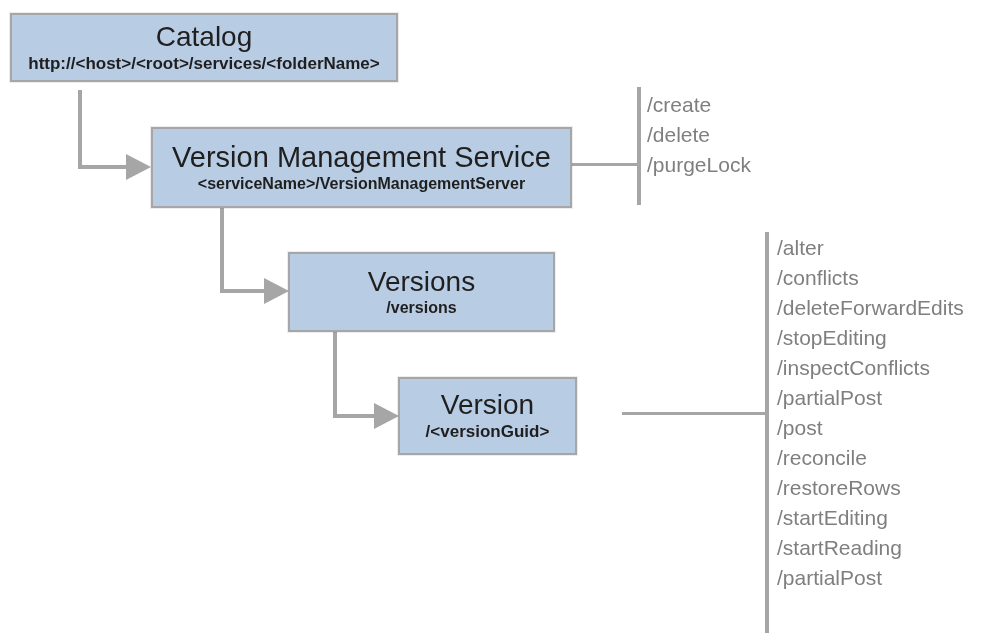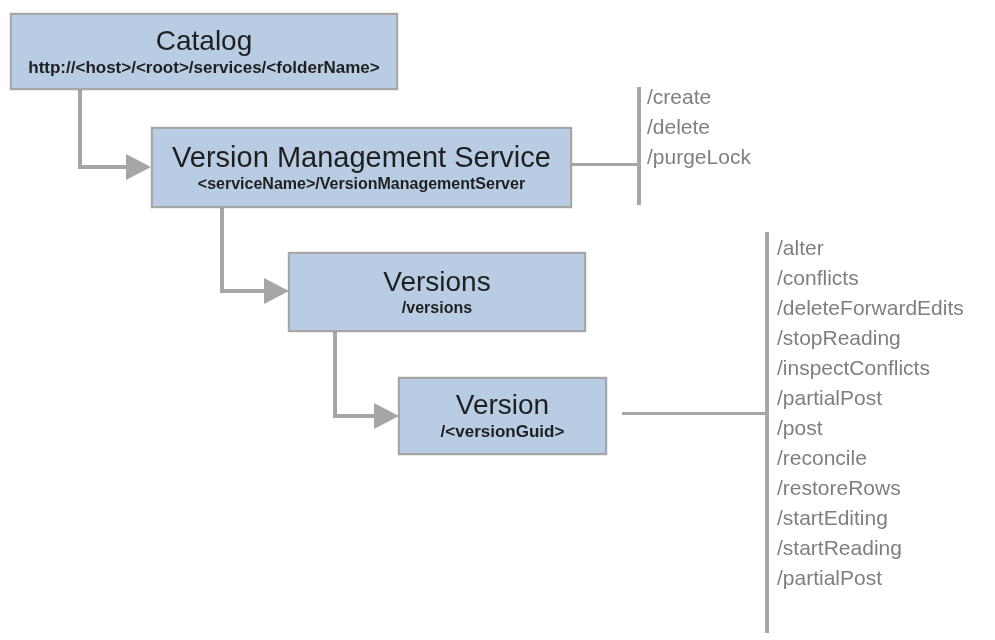--- a/index.html
+++ b/index.html
@@ -37,26 +37,26 @@
     font-size:28px;
     line-height:1.05;
     letter-spacing:0px;
   }
   .node-subtitle{
     color:var(--title-text);
     font-weight:bold;
     font-size:16px;
     line-height:1.15;
   }
-  #node-catalog{left:10px;top:13px;width:388px;height:77px;}
+  #node-catalog{left:10px;top:13px;width:388px;height:69px;}
   #node-catalog .node-subtitle{font-size:17px;}
   #node-vms{left:151px;top:127px;width:421px;height:81px;align-items:center;}
   #node-vms .node-title{font-size:29px;}
-  #node-versions{left:288px;top:252px;width:298px;height:80px;}
-  #node-version{left:398px;top:377px;width:209px;height:78px;}
+  #node-versions{left:288px;top:252px;width:267px;height:80px;}
+  #node-version{left:398px;top:377px;width:179px;height:78px;}
   #node-version .node-subtitle{font-size:17px;}
   
   .seg{position:absolute;background:var(--connector);}
   #c1-v{left:78px;top:90px;width:4px;height:79px;}
   #c1-h{left:78px;top:165px;width:50px;height:4px;}
   #c2-v{left:220px;top:206px;width:4px;height:87px;}
   #c2-h{left:220px;top:289px;width:46px;height:4px;}
   #c3-v{left:333px;top:330px;width:4px;height:88px;}
   #c3-h{left:333px;top:414px;width:44px;height:4px;}
   .arrow{
@@ -76,21 +76,21 @@
   #b2-v{left:765px;top:232px;width:4px;height:401px;}
   
   .ops{
     position:absolute;
     list-style:none;
     color:var(--ops-text);
     font-size:21px;
     line-height:30px;
     white-space:nowrap;
   }
-  #ops-vms{left:647px;top:82px;}
+  #ops-vms{left:647px;top:90px;}
   #ops-version{left:777px;top:233px;}
 </style>
 </head>
 <body>
 
 <div class="canvas">
 
   <div class="seg" id="c1-v"></div>
   <div class="seg" id="c1-h"></div>
   <div class="arrow" id="c1-a"></div>
@@ -132,21 +132,21 @@
   <ul class="ops" id="ops-vms">
     <li>/create</li>
     <li>/delete</li>
     <li>/purgeLock</li>
   </ul>
 
   <ul class="ops" id="ops-version">
     <li>/alter</li>
     <li>/conflicts</li>
     <li>/deleteForwardEdits</li>
-    <li>/stopReading</li>
+    <li>/stopEditing</li>
     <li>/inspectConflicts</li>
     <li>/partialPost</li>
     <li>/post</li>
     <li>/reconcile</li>
     <li>/restoreRows</li>
     <li>/startEditing</li>
     <li>/startReading</li>
     <li>/partialPost</li>
   </ul>
 

